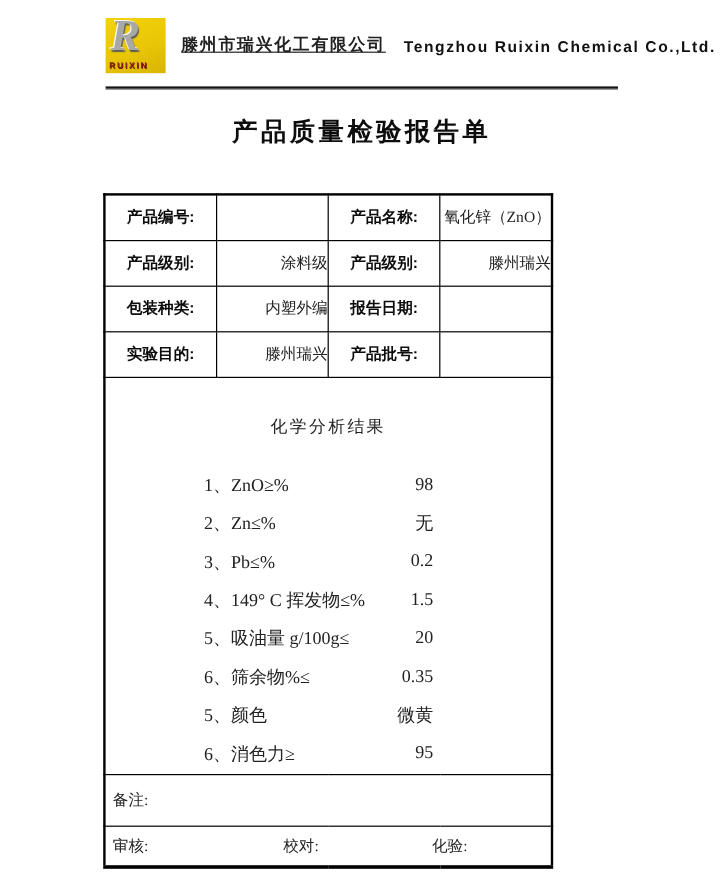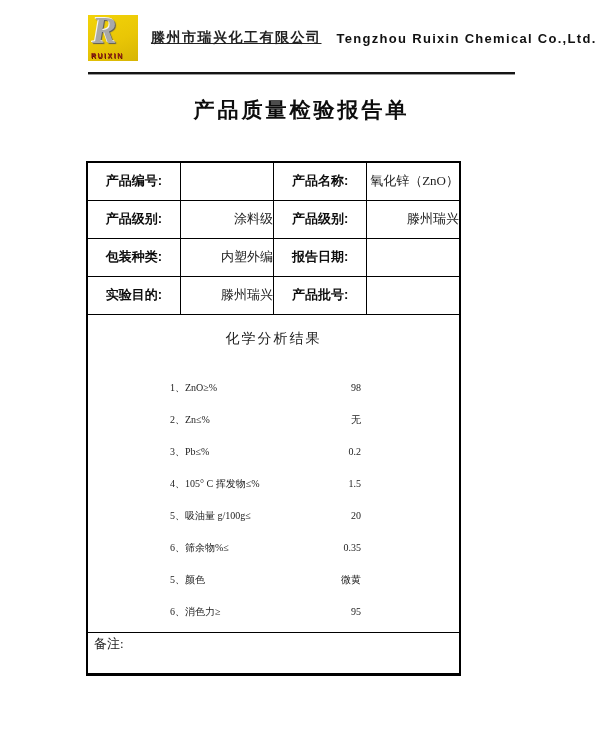--- a/index.html
+++ b/index.html
@@ -108,21 +108,21 @@
     height: 38px;
     text-align: right;
     vertical-align: middle;
     font-family: "Liberation Serif", serif;
     font-size: 13px;
     color: #222;
   }
   td.analysis-cell {
     height: 318px;
     vertical-align: top;
-    padding-top: 15px;
+    padding-top: 32px;
     border-top-width: 2px;
     border-bottom-width: 2px;
     margin-left: 36px;
   }
   .analysis-heading {
     text-align: center;
     font-family: "Liberation Serif", serif;
     font-size: 14px;
     letter-spacing: 2px;
     color: #222;
@@ -130,27 +130,27 @@
   }
   .analysis-items { margin-top: 22px; }
   .analysis-item {
     height: 32px;
     display: flex;
     align-items: center;
     justify-content: space-between;
     margin-left: 82px;
     margin-right: 98px;
     font-family: "Liberation Serif", serif;
-    font-size: 10px;
+    font-size: 15px;
     color: #222;
   }
   td.remarks-cell {
     height: 42px;
     vertical-align: top;
-    padding: 2px 6px;
+    padding: 12px 6px;
     font-family: "Liberation Serif", serif;
     font-size: 13px;
     color: #222;
     border-bottom-width: 1px;
   }
   td.footer-cell {
     height: 34px;
     position: relative;
     font-family: "Liberation Serif", serif;
     font-size: 13px;
@@ -225,21 +225,21 @@
             </div>
             <div class="analysis-item">
               <span>2、Zn≤%</span>
               <span>无</span>
             </div>
             <div class="analysis-item">
               <span>3、Pb≤%</span>
               <span>0.2</span>
             </div>
             <div class="analysis-item">
-              <span>4、105° C 挥发物≤%</span>
+              <span>4、149° C 挥发物≤%</span>
               <span>1.5</span>
             </div>
             <div class="analysis-item">
               <span>5、吸油量 g/100g≤</span>
               <span>20</span>
             </div>
             <div class="analysis-item">
               <span>6、筛余物%≤</span>
               <span>0.35</span>
             </div>
@@ -252,16 +252,23 @@
               <span>95</span>
             </div>
           </div>
         </td>
       </tr>
       <tr>
         <td class="remarks-cell" colspan="4">
           <span>备注:</span>
         </td>
       </tr>
+      <tr>
+        <td class="footer-cell" colspan="4">
+          <span class="footer-label f1">审核:</span>
+          <span class="footer-label f2">校对:</span>
+          <span class="footer-label f3">化验:</span>
+        </td>
+      </tr>
     </tbody>
   </table>
 
 </div>
 
 </body></html>

